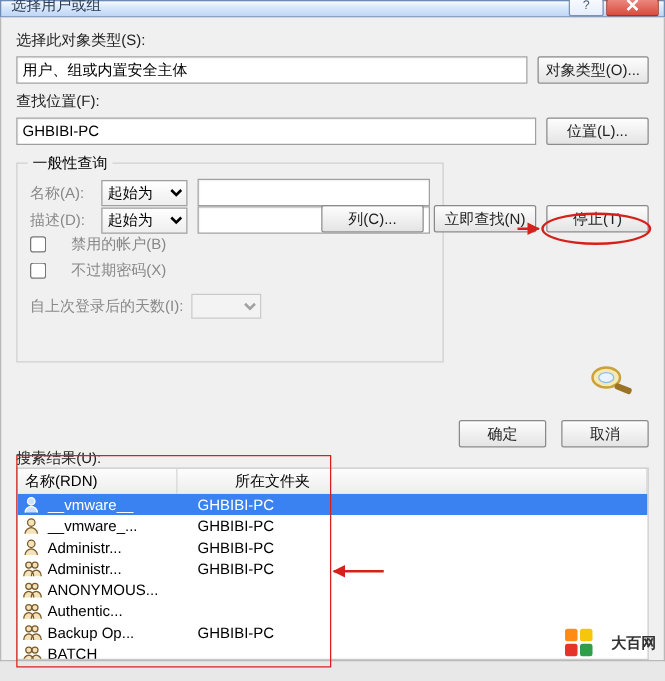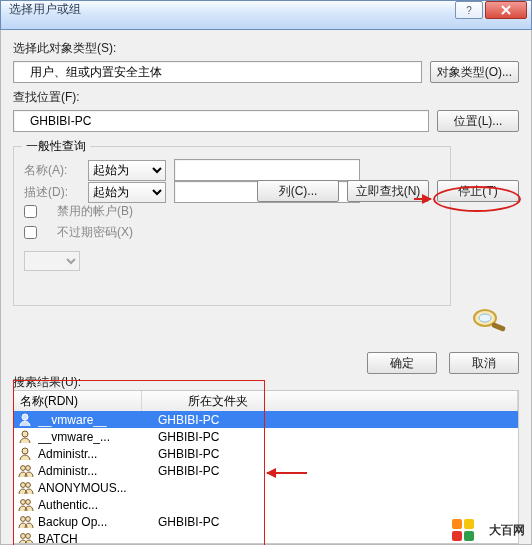--- a/index.html
+++ b/index.html
@@ -1,34 +1,34 @@
 <!DOCTYPE html>
 <html><head>
 <meta charset="utf-8">
 <style>
 * { box-sizing: border-box; margin: 0; padding: 0; font-family: "Microsoft YaHei", "SimSun", Tahoma, sans-serif; font-size: 12px; }
 body { background: #e8e8e8; width: 532px; height: 545px; position: relative; overflow: hidden; }
 
 
-.titlebar { height: 30px; background: linear-gradient(#f7fbff, #d9e8fb 40%, #bed6f6); display: flex; align-items: flex-start; padding: 0 4px 0 8px; border: 1px solid #6b8bb5; }
+.titlebar { height: 14px; background: linear-gradient(#f7fbff, #d9e8fb 40%, #bed6f6); display: flex; align-items: flex-end; padding: 0 4px 0 8px; border: 1px solid #6b8bb5; }
 .titlebar .title { flex: 1; color: #2b3d55; font-size: 12px; }
 .titlebar .winbtn { width: 28px; height: 18px; margin-left: 2px; border: 1px solid #7a93b5; border-radius: 2px; background: linear-gradient(#fdfeff,#e6eefb); display: flex; align-items: center; justify-content: center; font-size: 10px; color: #4a5d77; cursor: pointer; }
 .titlebar .winbtn.close { background: linear-gradient(#f19a94,#d94c3e); border-color: #a53228; color: #fff; width: 42px; font-weight: bold; }
 
 
 .dlg { background: #f0f0f0; border: 1px solid #b9b9b9; border-top: none; height: 515px; padding: 10px 12px 8px 12px; position: relative; }
 
 .row { display: flex; align-items: center; margin-bottom: 4px; }
 .label { color: #222; } 
-.textbox { flex: 1; height: 22px; border: 1px solid #a0a0a0; background: #fff; padding: 2px 16px; box-shadow: inset 1px 1px 1px rgba(0,0,0,.05); }
+.textbox { flex: 1; height: 22px; border: 1px solid #a0a0a0; background: #fff; padding: 2px 4px; box-shadow: inset 1px 1px 1px rgba(0,0,0,.05); }
 .btn { min-width: 82px; height: 22px; border: 1px solid #8a8a8a; border-radius: 2px; background: linear-gradient(#fdfdfd,#e4e4e4); padding: 0 6px; cursor: pointer; font-size: 12px; color: #222; }
 .rightcol { display: flex; flex-direction: row; gap: 8px; position: absolute; right: 12px; top: 150px; }
 
 
-.groupbox { border: 1px solid #cfcfcf; position: relative; margin-top: 14px; padding: 12px 10px 10px 10px; width: 438px; height: 160px; }
+.groupbox { border: 1px solid #cfcfcf; position: relative; margin-top: 14px; padding: 12px 10px 10px 10px; width: 342px; height: 160px; }
 .groupbox .legend { position: absolute; top: -9px; left: 8px; background: #f0f0f0; padding: 0 4px; }
 .grrow { display: flex; align-items: center; margin-bottom: 0; gap: 8px; }
 .grrow .gl { width: 56px; color: #888; }
 .select { width: 78px; height: 21px; border: 1px solid #a0a0a0; background: linear-gradient(#fff,#eee); font-size: 12px; }
 .check { display: flex; align-items: center; gap: 20px; color: #888; margin-bottom: 4px; }
 .check input { width: 13px; height: 13px; }
 .daysrow { color: #888; margin-top: 10px; display:flex; align-items:center; gap:6px;}
 .spinner { width: 56px; height: 20px; border: 1px solid #bbb; background: #f5f5f5; }
 
 
@@ -112,20 +112,21 @@
     <label class="check">
       <input type="checkbox" style="">
       <span>禁用的帐户(B)</span>
     </label>
     <label class="check">
       <input type="checkbox" style="">
       <span>不过期密码(X)</span>
     </label>
 
     <div class="daysrow">
+      <span>自上次登录后的天数(I):</span>
       <select class="spinner" disabled=""></select>
     </div>
   </div>
 
   <div class="rightcol">
     <button class="btn">列(C)...</button>
     <button class="btn">立即查找(N)</button>
     <button class="btn">停止(T)</button>
   </div>
 

